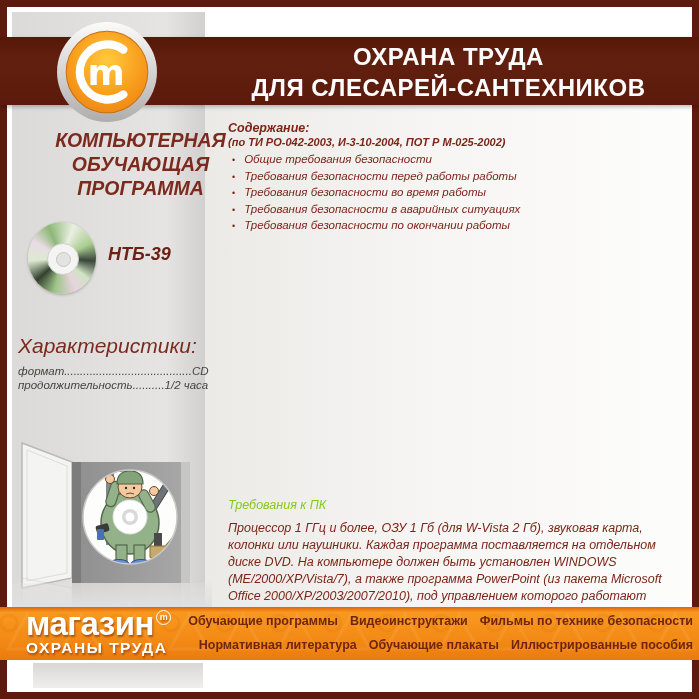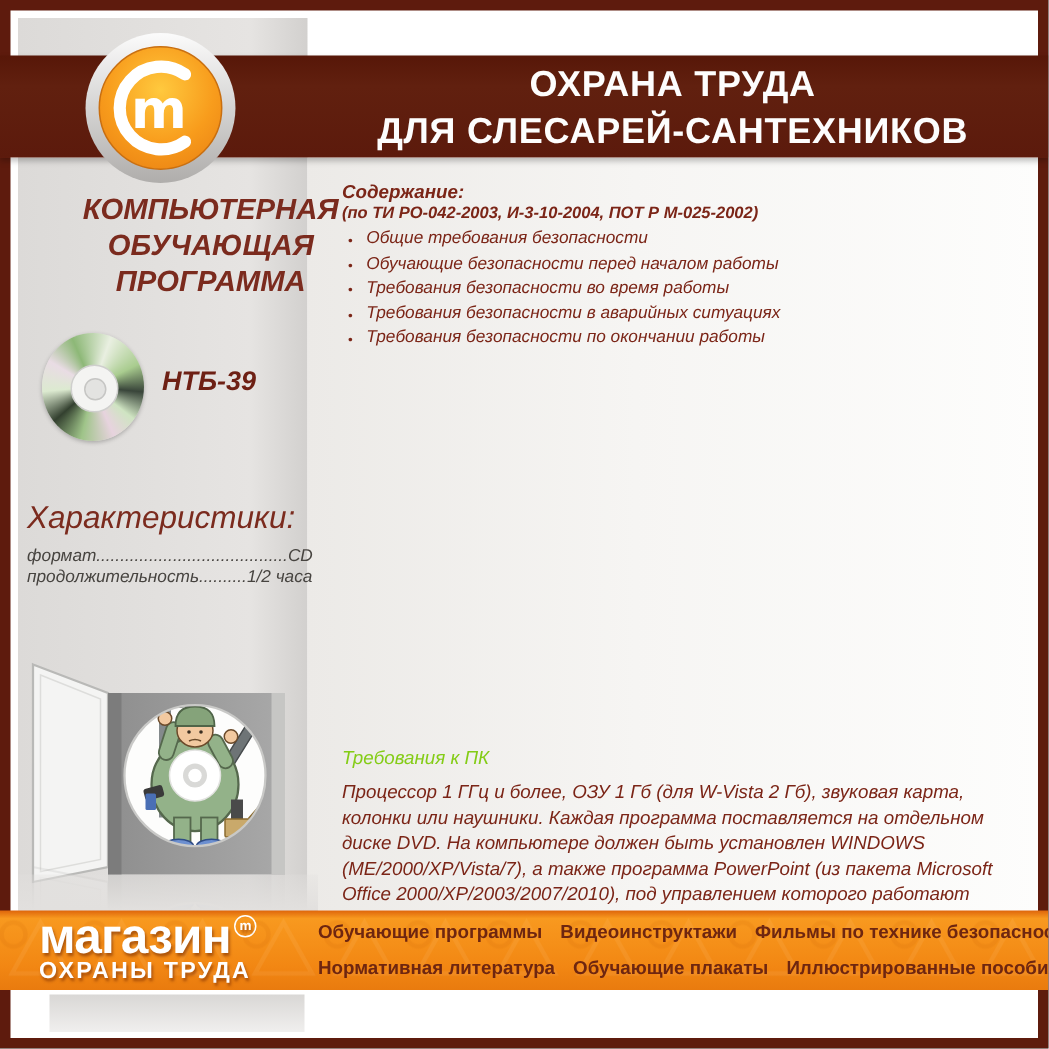--- a/index.html
+++ b/index.html
@@ -44,21 +44,21 @@
   .case-art{position:absolute;left:12px;top:405px;width:200px;height:205px;}
   .footer{position:absolute;left:0;top:607px;width:699px;height:53px;
            background:linear-gradient(#DE650B,#F8991F 10%,#F28713 70%,#E97B0E);}
   .footer-pattern{position:absolute;left:0;top:0;width:699px;height:53px;opacity:.5;}
   .brand{position:absolute;left:26px;top:609px;color:#fff;text-shadow:1px 2px 2px rgba(110,35,0,.55);}
   .brand-top{font-weight:bold;font-size:33px;line-height:30px;letter-spacing:-.5px;display:flex;align-items:flex-start;}
   .brand-mark{display:inline-block;width:13px;height:13px;border:1.6px solid #fff;border-radius:50%;
            font-size:9px;line-height:12px;text-align:center;font-weight:bold;margin:1px 0 0 2px;}
   .brand-bottom{font-weight:bold;font-size:15.5px;letter-spacing:1.5px;line-height:17px;}
   .flinks{position:absolute;left:212px;top:609px;width:481px;}
-  .flink-row{display:flex;align-items:center;justify-content:space-between;height:24px;}
+  .flink-row{display:flex;align-items:center;justify-content:flex-end;height:24px;}
   .flink{color:#6E2610;font-weight:bold;font-size:12.5px;white-space:nowrap;cursor:pointer;}
   .fbar{width:2px;height:15px;background:#9A4A14;margin:0 6px;}
   .refl-block{position:absolute;left:33px;top:663px;width:170px;height:25px;
            background:linear-gradient(#D9D7D5,#F0EFEE);}
 </style>
 </head>
 <body>
 
 <div class="canvas">
   <div class="inner"></div>
@@ -106,21 +106,21 @@
   <div class="sb-code">НТБ-39</div>
   <div class="sb-chars-title">Характеристики:</div>
   <div class="sb-charline" style="top:364px;">формат........................................CD</div>
   <div class="sb-charline" style="top:378px;">продолжительность..........1/2 часа</div>
 
   <div class="c-label" style="top:121px;">Содержание:</div>
   <div class="c-std">(по ТИ РО-042-2003, И-3-10-2004, ПОТ Р М-025-2002)</div>
 
   <div class="bullets">
     <div class="bullet-row">Общие требования безопасности</div>
-    <div class="bullet-row">Обучающие безопасности перед началом работы</div>
+    <div class="bullet-row">Требования безопасности перед работы работы</div>
     <div class="bullet-row">Требования безопасности во время работы</div>
     <div class="bullet-row">Требования безопасности в аварийных ситуациях</div>
     <div class="bullet-row">Требования безопасности по окончании работы</div>
   </div>
 
 
   <div class="case-art">
     <svg width="200" height="205" viewBox="0 0 200 205">
       <defs>
         <linearGradient id="trayg" x1="0" y1="0" x2="1" y2="0">

